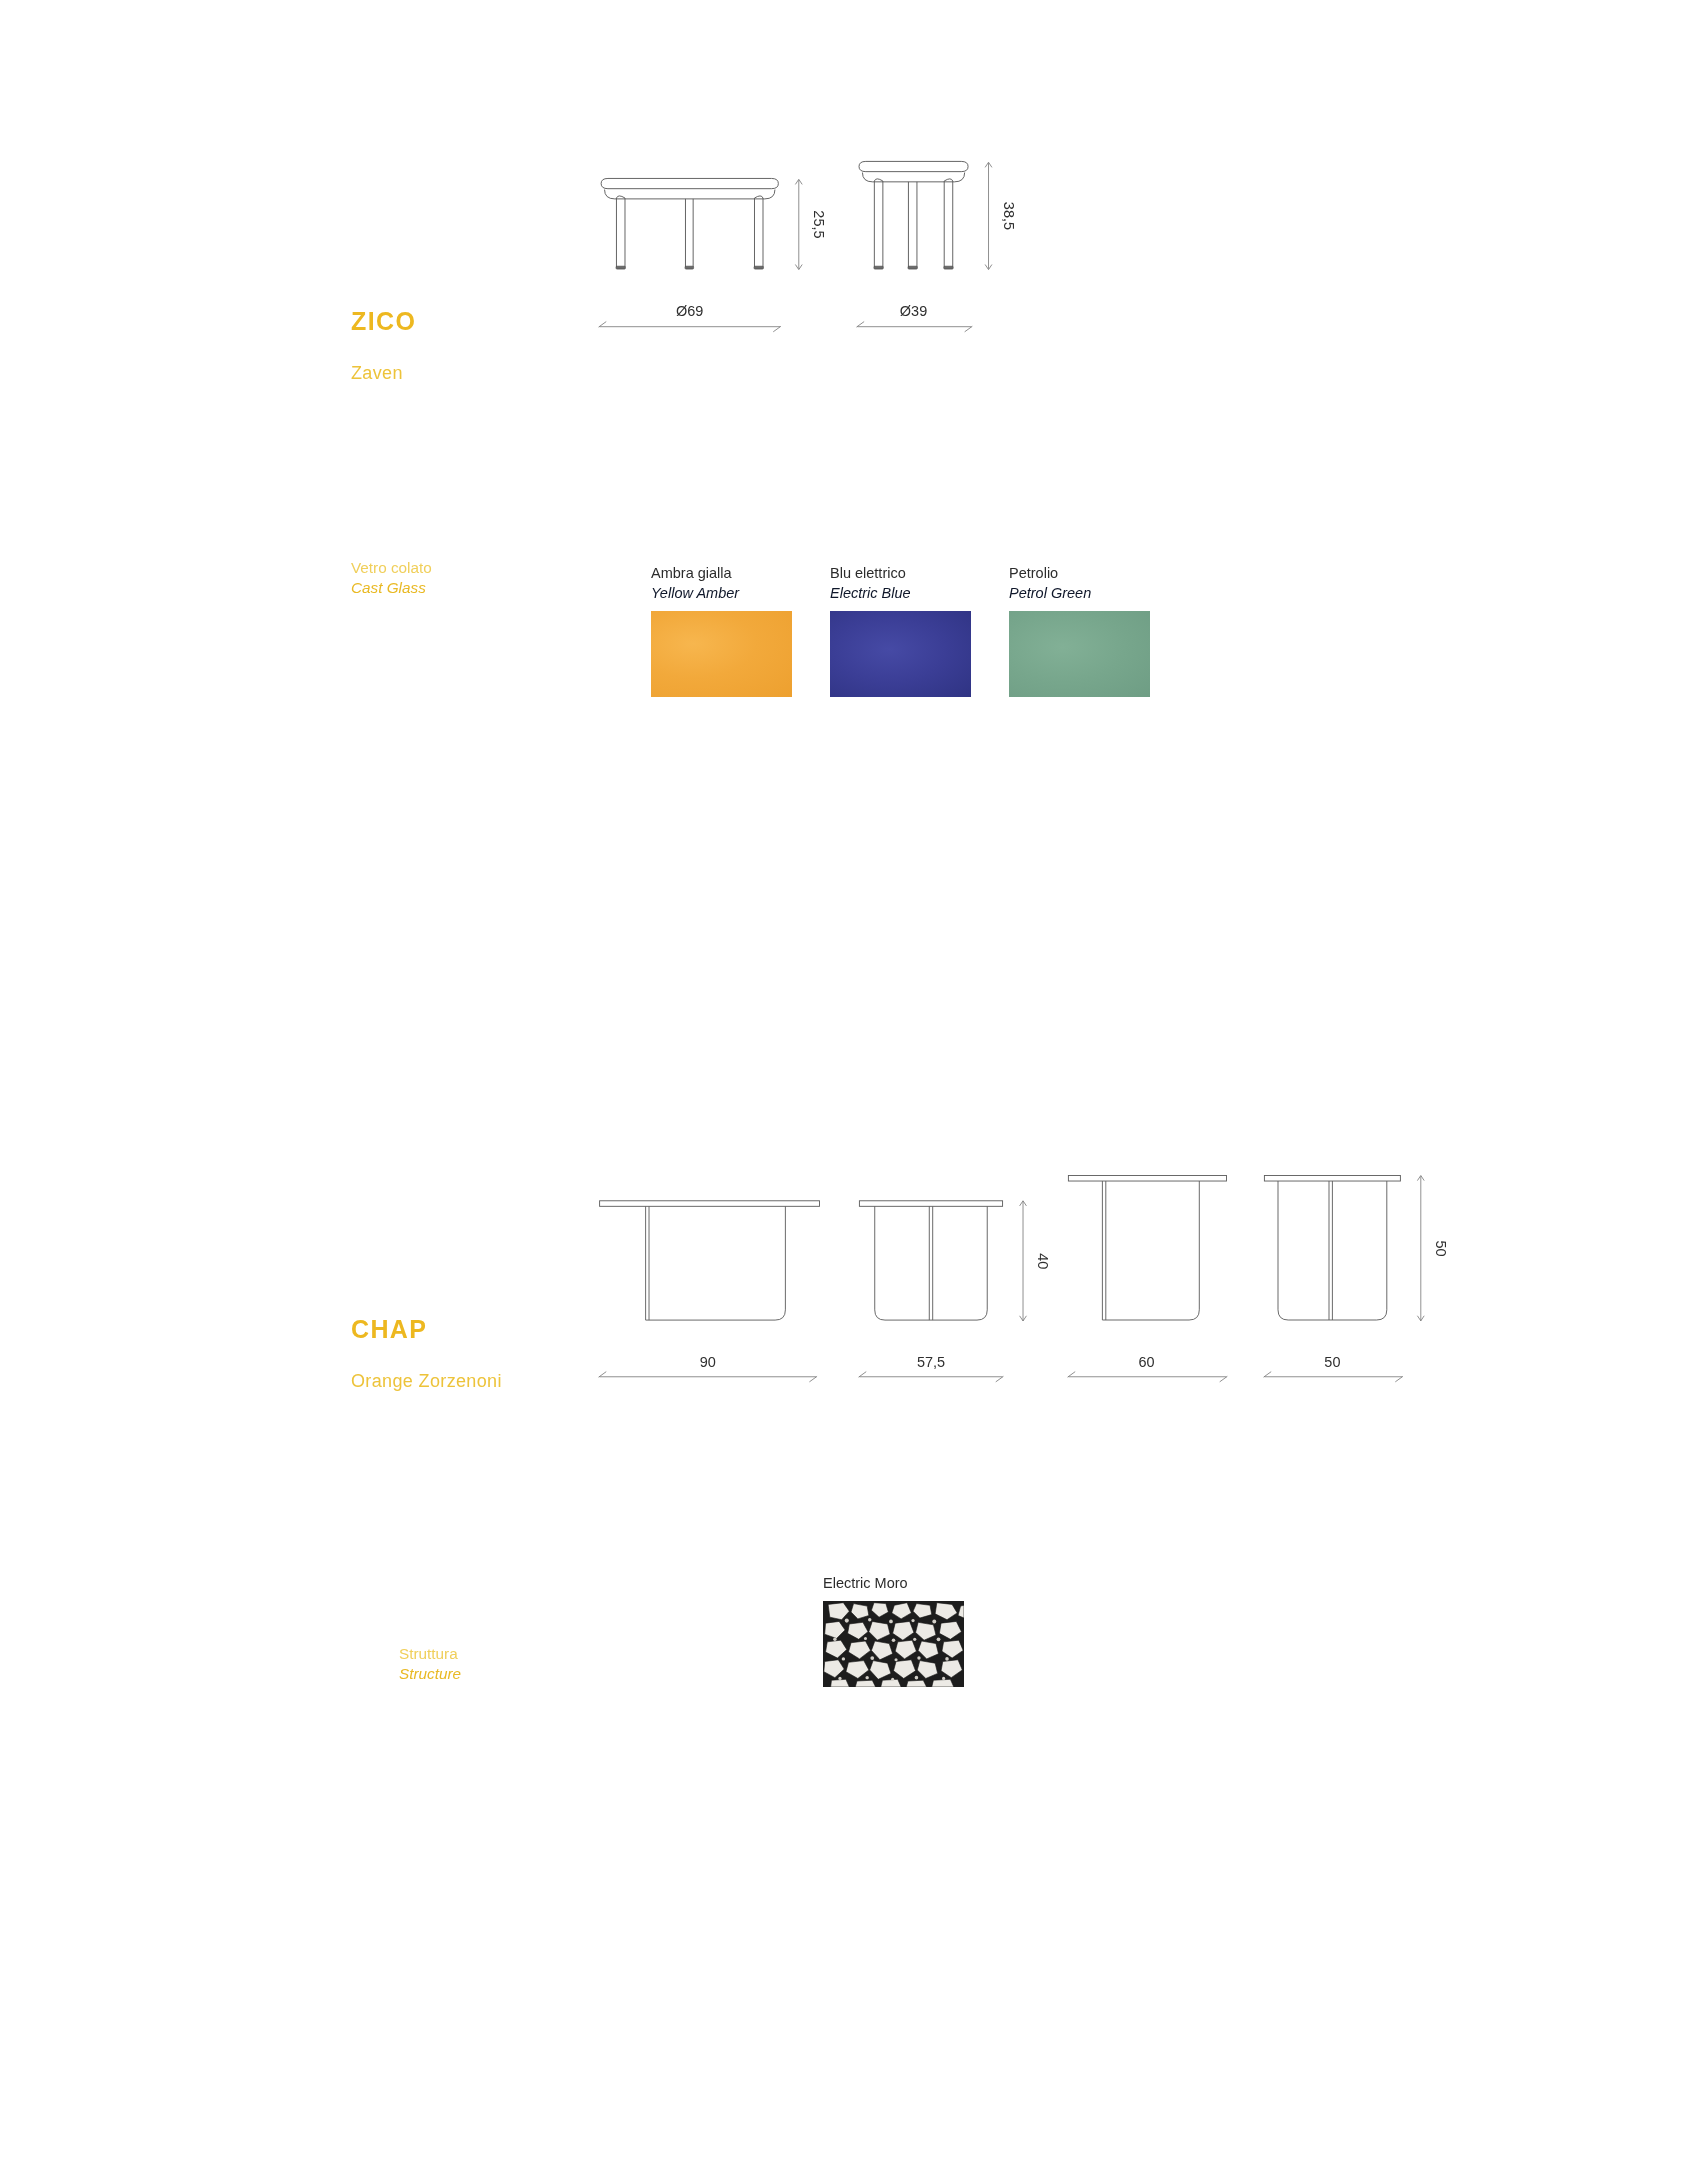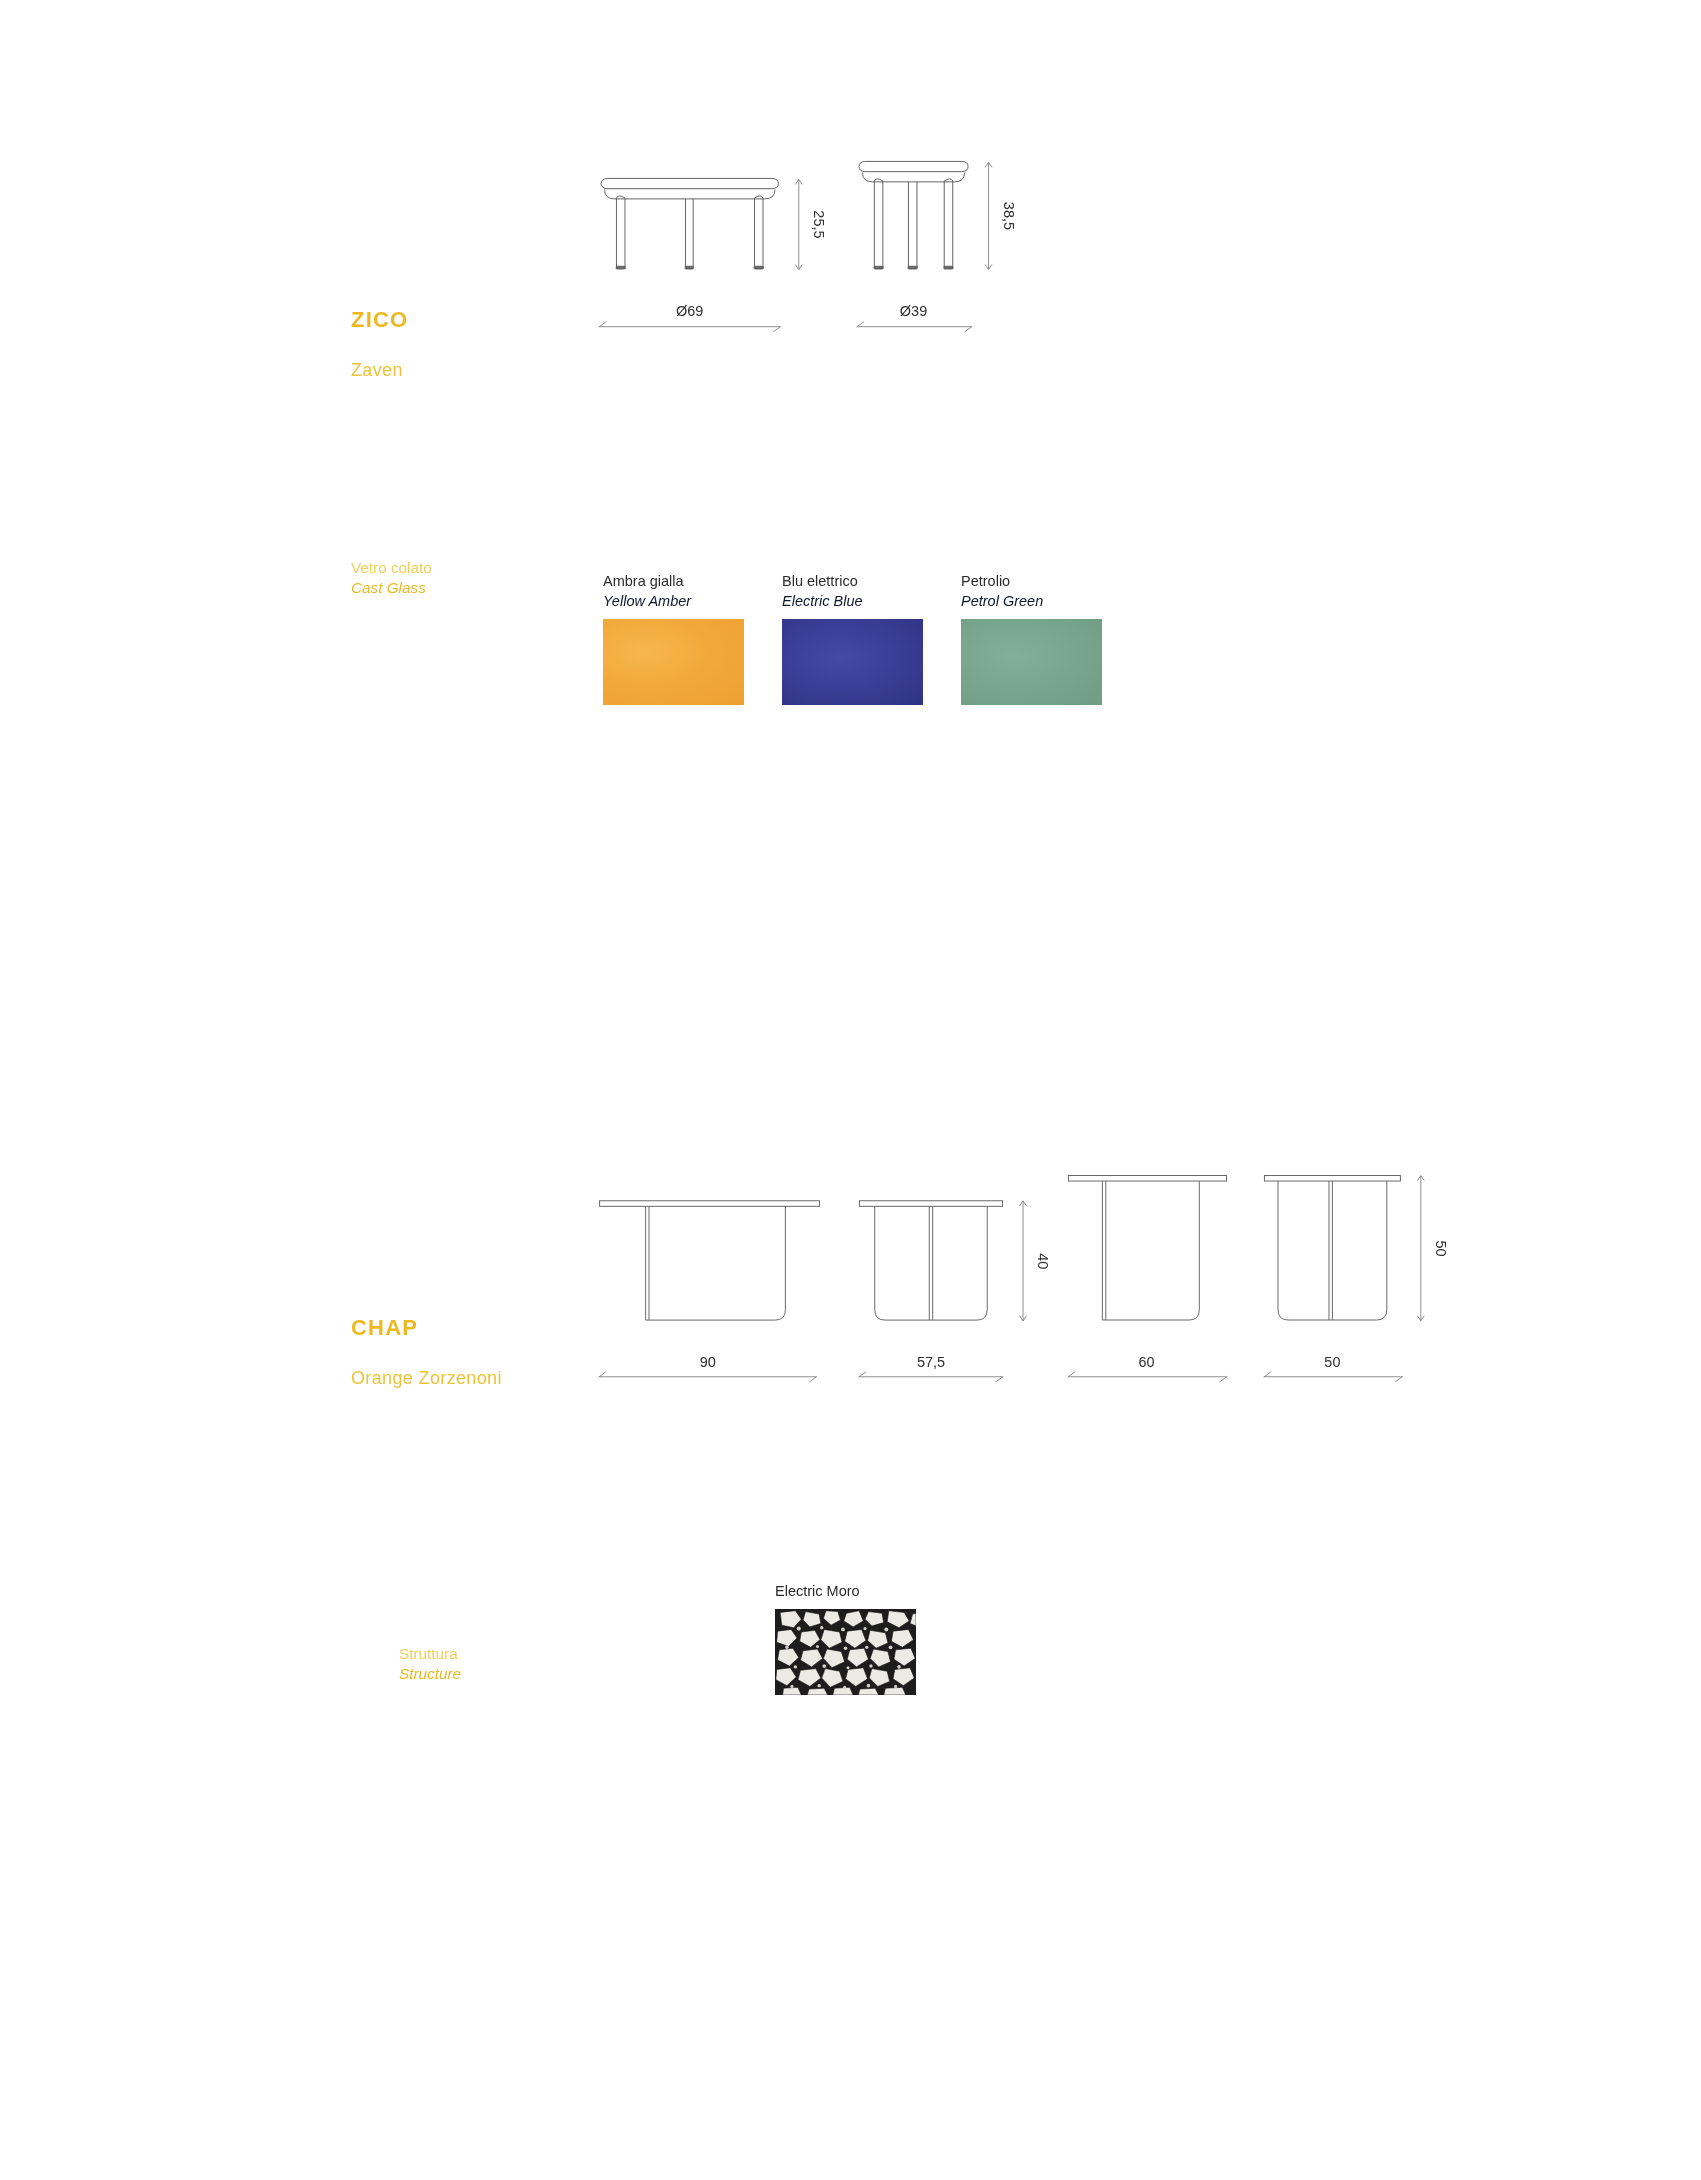--- a/index.html
+++ b/index.html
@@ -13,21 +13,21 @@
     position: relative;
     font-family: "Liberation Sans", sans-serif;
     -webkit-font-smoothing: antialiased;
   }
 
   .page { position: absolute; inset: 0; }
 
   
   .titleblock { position: absolute; left: 351px; }
   .prod-name {
-    font-size: 22px;
+    font-size: 25px;
     font-weight: bold;
     letter-spacing: 0.055em;
     color: #edb820;
     line-height: 1;
     white-space: nowrap;
   }
   .prod-designer {
     font-size: 18px;
     font-weight: normal;
     letter-spacing: 0.02em;
@@ -48,21 +48,21 @@
   .mat-en {
     font-size: 15.3px;
     font-style: italic;
     color: #e9b924;
     line-height: 1.28;
     white-space: nowrap;
   }
 
   
   .swatch-group { position: absolute; }
-  .swatch-item { position: absolute; top: 12px; }
+  .swatch-item { position: absolute; top: 4px; margin-left: 48px; }
   .sw-label-it {
     font-size: 14.5px;
     color: #2c2c2c;
     line-height: 1.35;
     white-space: nowrap;
   }
   .sw-label-en {
     font-size: 14.5px;
     font-style: italic;
     color: #0f172a;

